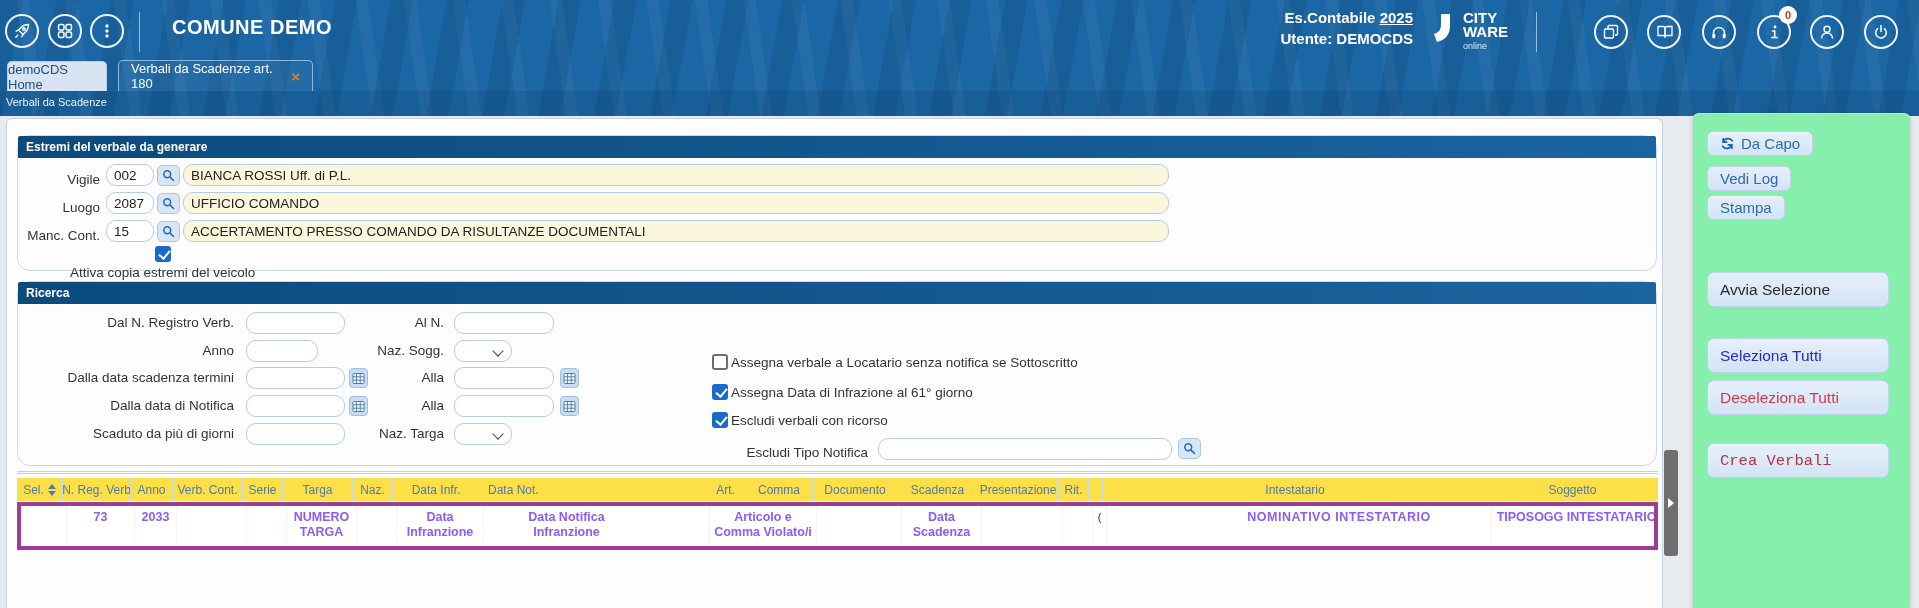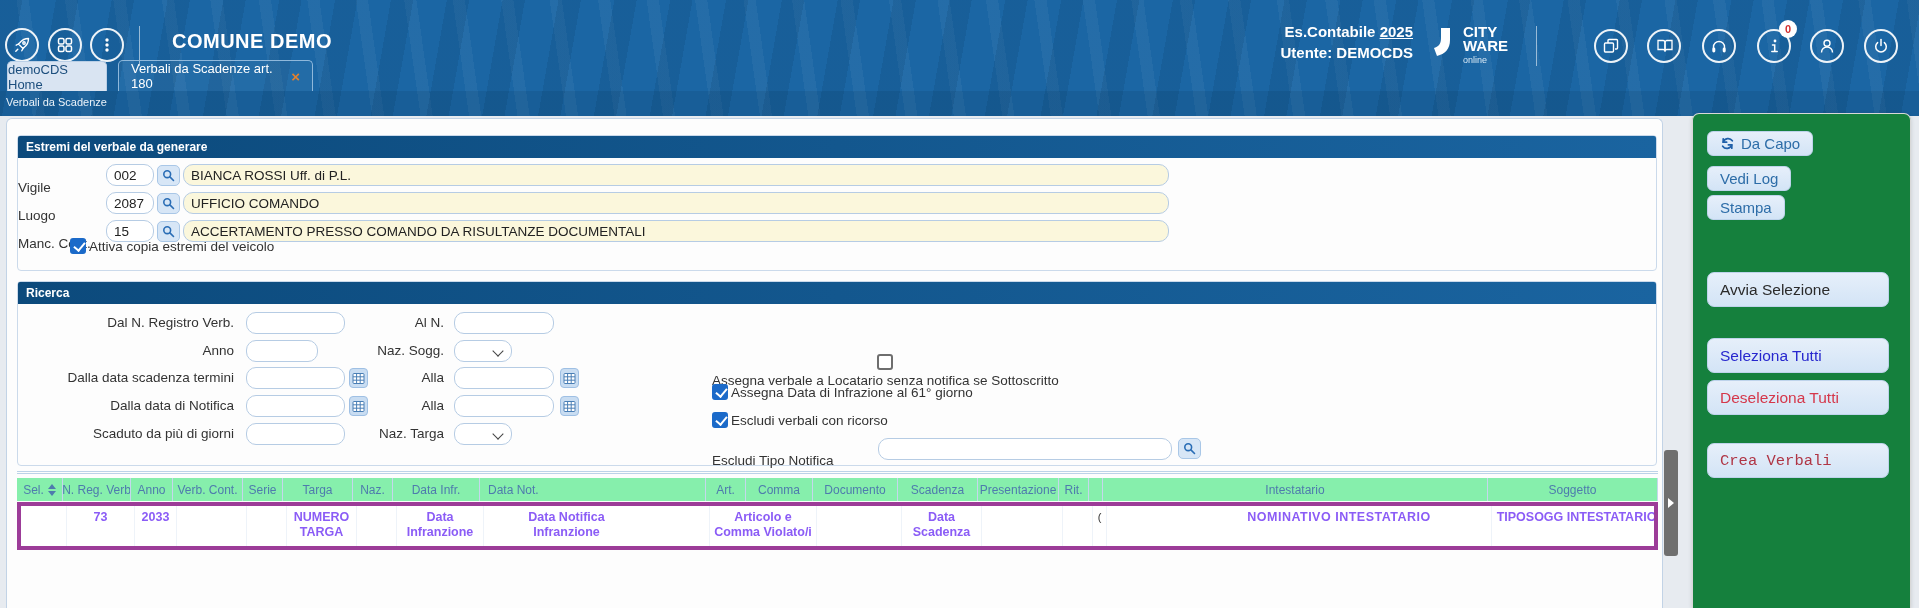--- a/index.html
+++ b/index.html
@@ -6,21 +6,21 @@
   html,body { background:#E7EBF0; font-family:"Liberation Sans", sans-serif; }
   .screen { position:relative; width:1919px; height:608px; background:#E7EBF0; overflow:hidden; }
 
   
   .bluezone { position:absolute; left:0; top:0; width:1919px; height:116px; background:#1B66A4; overflow:hidden; }
   .bluezone::before { content:""; position:absolute; inset:0;
     background:
       repeating-linear-gradient(100deg, rgba(8,56,96,.16) 0 22px, rgba(8,56,96,0) 22px 55px),
       repeating-linear-gradient(262deg, rgba(255,255,255,.045) 0 12px, rgba(255,255,255,0) 12px 48px);
   }
-  .topbar { position:absolute; left:0; top:18px; width:1919px; height:54px; }
+  .topbar { position:absolute; left:0; top:4px; width:1919px; height:54px; }
   .circle-btn { position:absolute; width:34px; height:34px; border:2px solid rgba(255,255,255,.92); border-radius:50%;
     display:flex; align-items:center; justify-content:center; cursor:pointer; }
   .vdiv { position:absolute; top:8px; width:1px; height:40px; background:rgba(255,255,255,.55); }
   .app-title { position:absolute; left:172px; top:12px; color:#fff; font-size:20px; font-weight:bold; letter-spacing:.5px; }
   .fiscal-block { position:absolute; left:1128px; top:3px; width:285px; text-align:right; color:#fff; font-weight:bold; font-size:15px; line-height:21px; }
   .fiscal-year { text-decoration:underline; }
   .logo { position:absolute; left:1432px; top:7px; display:flex; gap:5px; color:#fff; }
   .logo-text { display:flex; flex-direction:column; line-height:14px; font-weight:bold; font-size:15px; }
   .logo-online { font-size:9px; font-weight:normal; color:#D8E8F5; }
   .badge { position:absolute; left:1779px; top:2px; width:18px; height:18px; background:#fff; border-radius:50%;
@@ -34,25 +34,25 @@
   .tab-active { position:absolute; left:118px; top:6px; width:195px; height:31px; border:1px solid #8FB8DB; border-bottom:none;
     border-radius:5px 5px 0 0; color:#fff; font-size:13px; display:flex; align-items:center; gap:10px; padding:0 12px;
     background:rgba(255,255,255,.04); cursor:pointer; }
   .close-x { color:#E0812F; font-weight:bold; font-size:15px; cursor:pointer; }
   .breadcrumb-bar { position:absolute; left:0; top:91px; width:1919px; height:25px; background:rgba(0,25,50,.10); }
   .breadcrumb { position:absolute; left:6px; top:5px; color:#EAF2F9; font-size:11px; }
 
   
   .main-panel { position:absolute; left:6px; top:118px; width:1657px; height:490px; background:#FDFDFD;
     border:1px solid #C2D3E6; border-bottom:none; border-radius:6px 6px 0 0; }
-  .fieldset { position:absolute; left:10px; width:1640px; border:1px solid #CBDAEB; border-radius:4px; background:#FDFDFD; }
+  .fieldset { position:absolute; left:10px; width:1640px; border:1px solid #CBDAEB; border-radius:13px; background:#FDFDFD; }
   .sect-header { height:22px; background:linear-gradient(90deg,#0C4A7C,#1A64A0); color:#fff; font-size:12px; font-weight:bold;
     display:flex; align-items:center; padding-left:8px; border-radius:2px 2px 0 0; }
   .frow { position:absolute; left:0; right:0; height:23px; }
-  .flabel { position:absolute; left:0; top:16px; width:82px; font-size:13.5px; color:#333; }
+  .flabel { position:absolute; left:0; top:8px; width:82px; text-align:right; font-size:13.5px; color:#333; }
   input.fld { border:1px solid #B6CCE4; border-radius:10px; padding:0 7px; font-size:13.5px; color:#222;
     outline:none; height:22px; background:#fff; font-family:"Liberation Sans",sans-serif; }
   .e-code { position:absolute; left:88px; top:0; width:48px; }
   .btn-search { position:absolute; background:#D7E6F6; border:1px solid #A9C7E7; border-radius:5px;
     display:flex; align-items:center; justify-content:center; cursor:pointer; }
   .e-search { left:139px; top:1px; width:23px; height:21px; }
   .e-val { position:absolute; left:165px; top:0; width:986px; background:#FBF7DC !important; }
   .cbrow { position:absolute; display:flex; align-items:center; gap:3px; }
   .cb { width:16px; height:16px; border:2px solid #6E6E6E; border-radius:3px; background:#fff; display:inline-block; flex:none; cursor:pointer; }
   .cb.checked { background:#1B6AC9; border-color:#1B6AC9; position:relative; }
@@ -67,21 +67,21 @@
   .rinput2 { position:absolute; left:436px; top:0; width:100px; }
   .sel { position:absolute; left:436px; top:0; width:58px; height:22px; border:1px solid #B6CCE4; border-radius:10px; background:#fff; cursor:pointer; }
   .sel::after { content:""; position:absolute; right:9px; top:6px; width:7px; height:7px;
     border:solid #444; border-width:0 0 1.6px 1.6px; transform:rotate(-45deg); }
   .btn-cal { position:absolute; top:1px; width:19px; height:20px; background:#C9DDF2; border:1px solid #9FC0E4; border-radius:4px;
     display:flex; align-items:center; justify-content:center; cursor:pointer; }
   .cal1 { left:331px; } .cal2 { left:542px; }
 
   
   .tablebox { position:absolute; left:10px; top:352px; width:1641px; border-top:3px double #BCD2E8; padding-top:4px; }
-  .thead { display:flex; height:23px; background:#86efac; }
+  .thead { display:flex; height:23px; background:#fde047; }
   .th { font-size:12px; color:#4E7BAD; display:flex; align-items:center; justify-content:center;
     border-right:1px solid #C5D7EC; flex:none; overflow:hidden; white-space:nowrap; cursor:pointer; }
   .th.hleft { justify-content:flex-start; padding-left:8px; }
   .c0{width:46px}.c1{width:68px}.c2{width:42px}.c3{width:70px}.c4{width:40px}.c5{width:70px}.c6{width:40px}
   .c7{width:87px}.c8{width:226px}.c9{width:40px}.c10{width:67px}.c11{width:85px}.c12{width:80px}.c13{width:81px}
   .c14{width:30px}.c15{width:14px}.c16{width:385px}.c17{width:170px}
   .cmerge{width:107px}
   .sorticon { display:inline-flex; flex-direction:column; gap:2px; margin-left:4px; }
   .tri-up { width:0; height:0; border-left:4px solid transparent; border-right:4px solid transparent; border-bottom:5px solid #4E7BAD; }
   .tri-down { width:0; height:0; border-left:4px solid transparent; border-right:4px solid transparent; border-top:5px solid #4E7BAD; }
@@ -92,21 +92,21 @@
   .wrapspan { display:inline-block; }
   .w60{max-width:62px} .w80{max-width:84px} .w100{max-width:100px} .w105{max-width:105px}
   .td.nudge-left { padding-right:60px; }
   .td.nudge-right { padding-left:80px; letter-spacing:.5px; }
   .td.paren { font-weight:normal; font-size:11px; color:#333; }
 
   
   .expander { position:absolute; left:1664px; top:450px; width:14px; height:106px; background:#6F6F6F; border-radius:3px;
     display:flex; align-items:center; justify-content:center; cursor:pointer; }
   .expander-arrow { width:0; height:0; border-top:5px solid transparent; border-bottom:5px solid transparent; border-left:6px solid #fff; }
-  .sidebar { position:absolute; left:1692px; top:113px; width:219px; height:495px; background:#15803d;
+  .sidebar { position:absolute; left:1692px; top:113px; width:219px; height:495px; background:#86efac;
     border:1px solid #D8D8D8; border-bottom:none; border-radius:7px 7px 0 0; box-shadow:0 1px 4px rgba(0,0,0,.15); }
   .sbtn { position:absolute; left:14px; background:linear-gradient(180deg,#E6EFFA,#D3E4F6); border:1px solid #BED3EB;
     border-radius:6px; font-size:15px; color:#2D6DA8; display:flex; align-items:center; gap:6px; padding:0 12px;
     height:25px; cursor:pointer; white-space:nowrap; }
   .sbtn.big { width:182px; height:35px; font-size:15.5px; border-radius:7px; }
   .t-dark { color:#2B2B2B; } .t-blue { color:#2727CE; } .t-red { color:#D5374A; } .t-darkred { color:#B03545;font-family:Liberation Mono, monospace; }
 </style>
 </head>
 <body>
 
@@ -269,21 +269,21 @@
           <svg width="13" height="13" viewBox="0 0 13 13">
             <g fill="none" stroke="#2A6DB5" stroke-width="1.6" stroke-linecap="round">
                 <circle cx="5.2" cy="5.2" r="3.4"></circle>
                 <path d="M7.9 7.9L11.5 11.5"></path>
               </g>
           </svg>
         </div>
         <input class="fld e-val" value="ACCERTAMENTO PRESSO COMANDO DA RISULTANZE DOCUMENTALI" style="">
       </div>
 
-      <div class="cbrow" style="left:52px;top:102px;">
+      <div class="cbrow" style="left:52px;top:110px;flex-direction:column;">
         <span class="cb checked"></span>
         <span class="cblabel">Attiva copia estremi del veicolo</span>
       </div>
     </div>
 
     <div class="fieldset" style="top:162px;height:185px;">
       <div class="sect-header">Ricerca</div>
 
       <div class="frow" style="top:30px;">
         <span class="rlabel">Dal N. Registro Verb.</span>
@@ -337,21 +337,21 @@
         </div>
       </div>
 
       <div class="frow" style="top:141px;">
         <span class="rlabel">Scaduto da più di giorni</span>
         <input class="fld rinput1" style="">
         <span class="rlabel2">Naz. Targa</span>
         <div class="sel"></div>
       </div>
 
-      <div class="cbrow" style="left:694px;top:72px;flex-direction:column;">
+      <div class="cbrow" style="left:694px;top:72px;">
         <span class="cb"></span>
         <span class="cblabel">Assegna verbale a Locatario senza notifica se Sottoscritto</span>
       </div>
       <div class="cbrow" style="left:694px;top:102px;">
         <span class="cb checked"></span>
         <span class="cblabel">Assegna Data di Infrazione al 61° giorno</span>
       </div>
       <div class="cbrow" style="left:694px;top:130px;">
         <span class="cb checked"></span>
         <span class="cblabel">Escludi verbali con ricorso</span>

